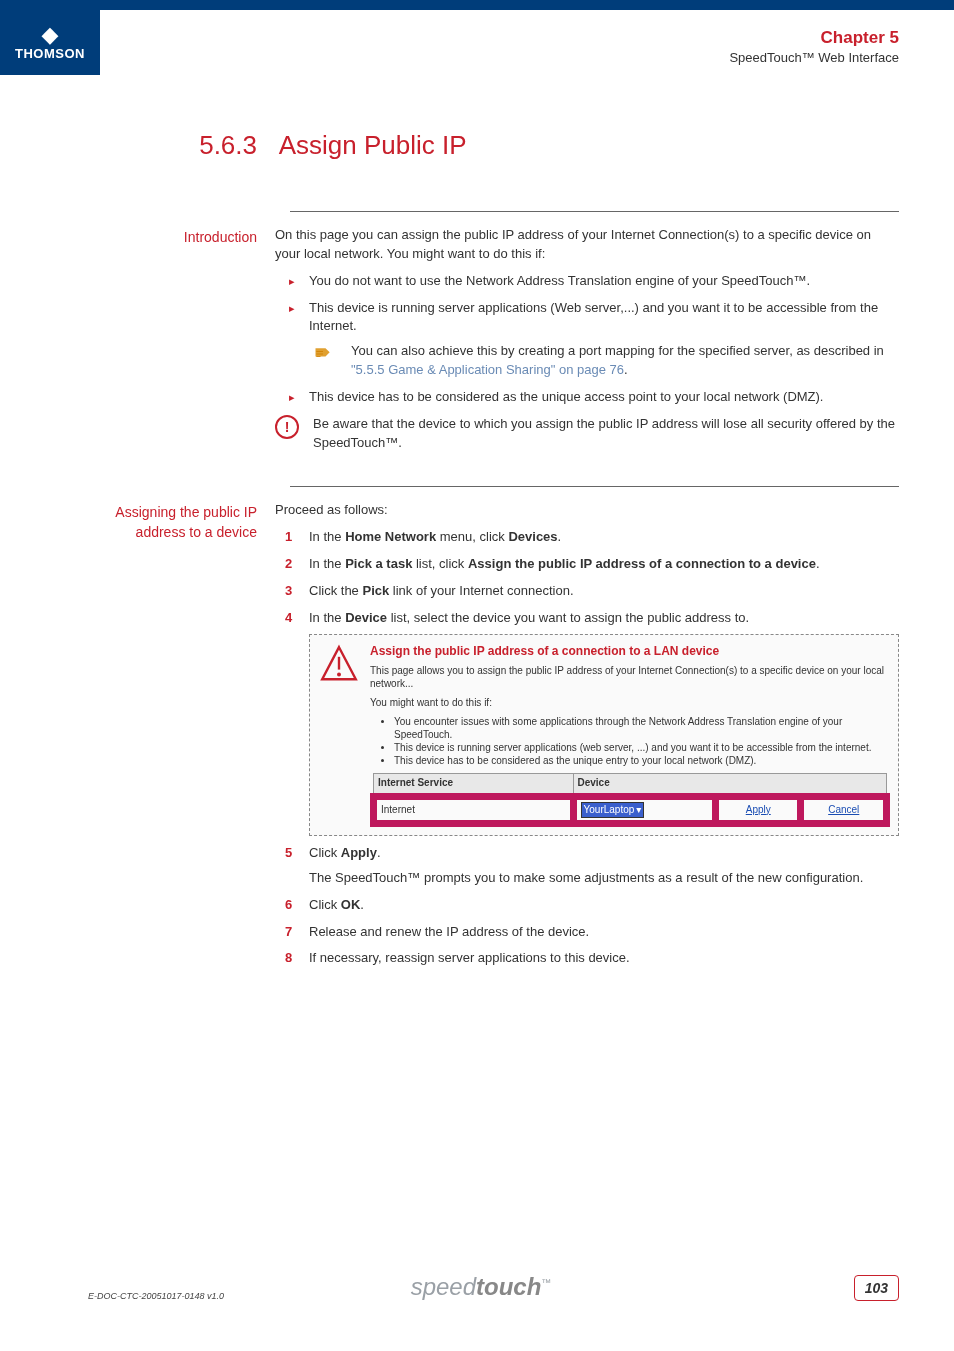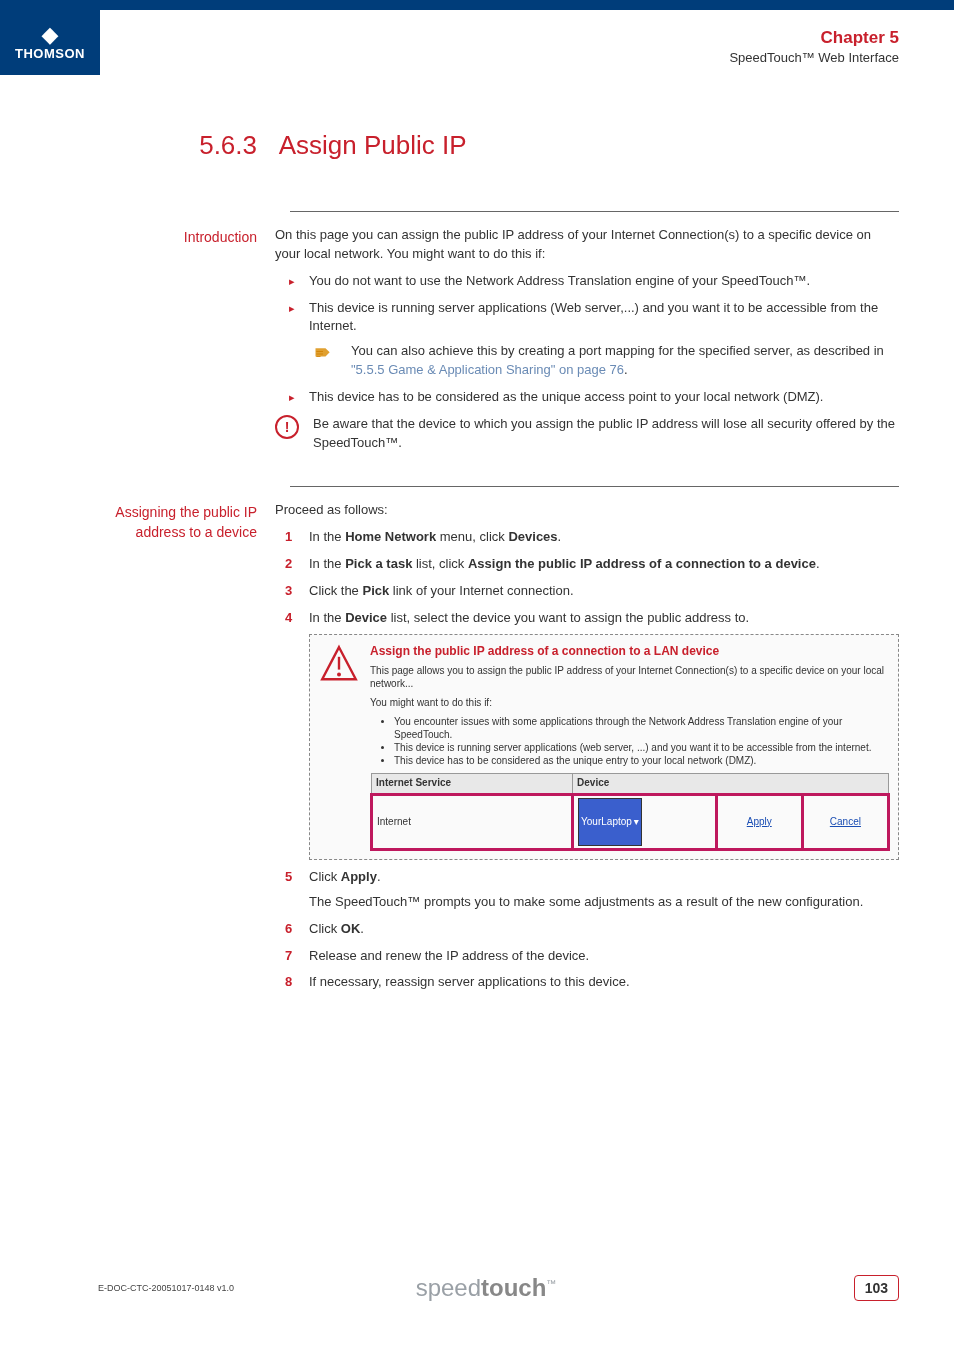--- a/index.html
+++ b/index.html
@@ -168,43 +168,44 @@
     margin-top: 4px;
   }
   .ss-table th {
     text-align: left;
     background: #e8e8e8;
     border: 1px solid #999;
     padding: 2px 4px;
     font-weight: bold;
   }
   .ss-table td {
-    border: 3px solid #be185d;
+    border: 7px solid #be185d;
     padding: 2px 4px;
   }
   .ss-select {
     background: #3a5fcd;
     color: #fff;
-    padding: 16px 2px;
+    padding: 0 2px;
     font-size: 10px;
     border: 1px solid #333;
     display: inline-flex;
     align-items: center;
     gap: 2px;
   }
   .ss-link { color: #1a4db3; text-decoration: underline; cursor: pointer; }
   .footer {
     position: absolute;
     bottom: 50px;
-    left: 18px;
+    left: 8px;
     right: 0;
     padding: 0 55px 0 80px;
     display: flex;
-    align-items: center;
+    align-items: flex-end;
     justify-content: space-between;
+    font-style: italic;
   }
   .doc-id { font-size: 9px; color: #444; }
   .brand {
     position: absolute;
     left: 50%;
     transform: translateX(-50%);
     font-size: 24px;
     color: #9aa0a6;
     font-family: "Segoe UI Light", Arial, sans-serif;
   }

